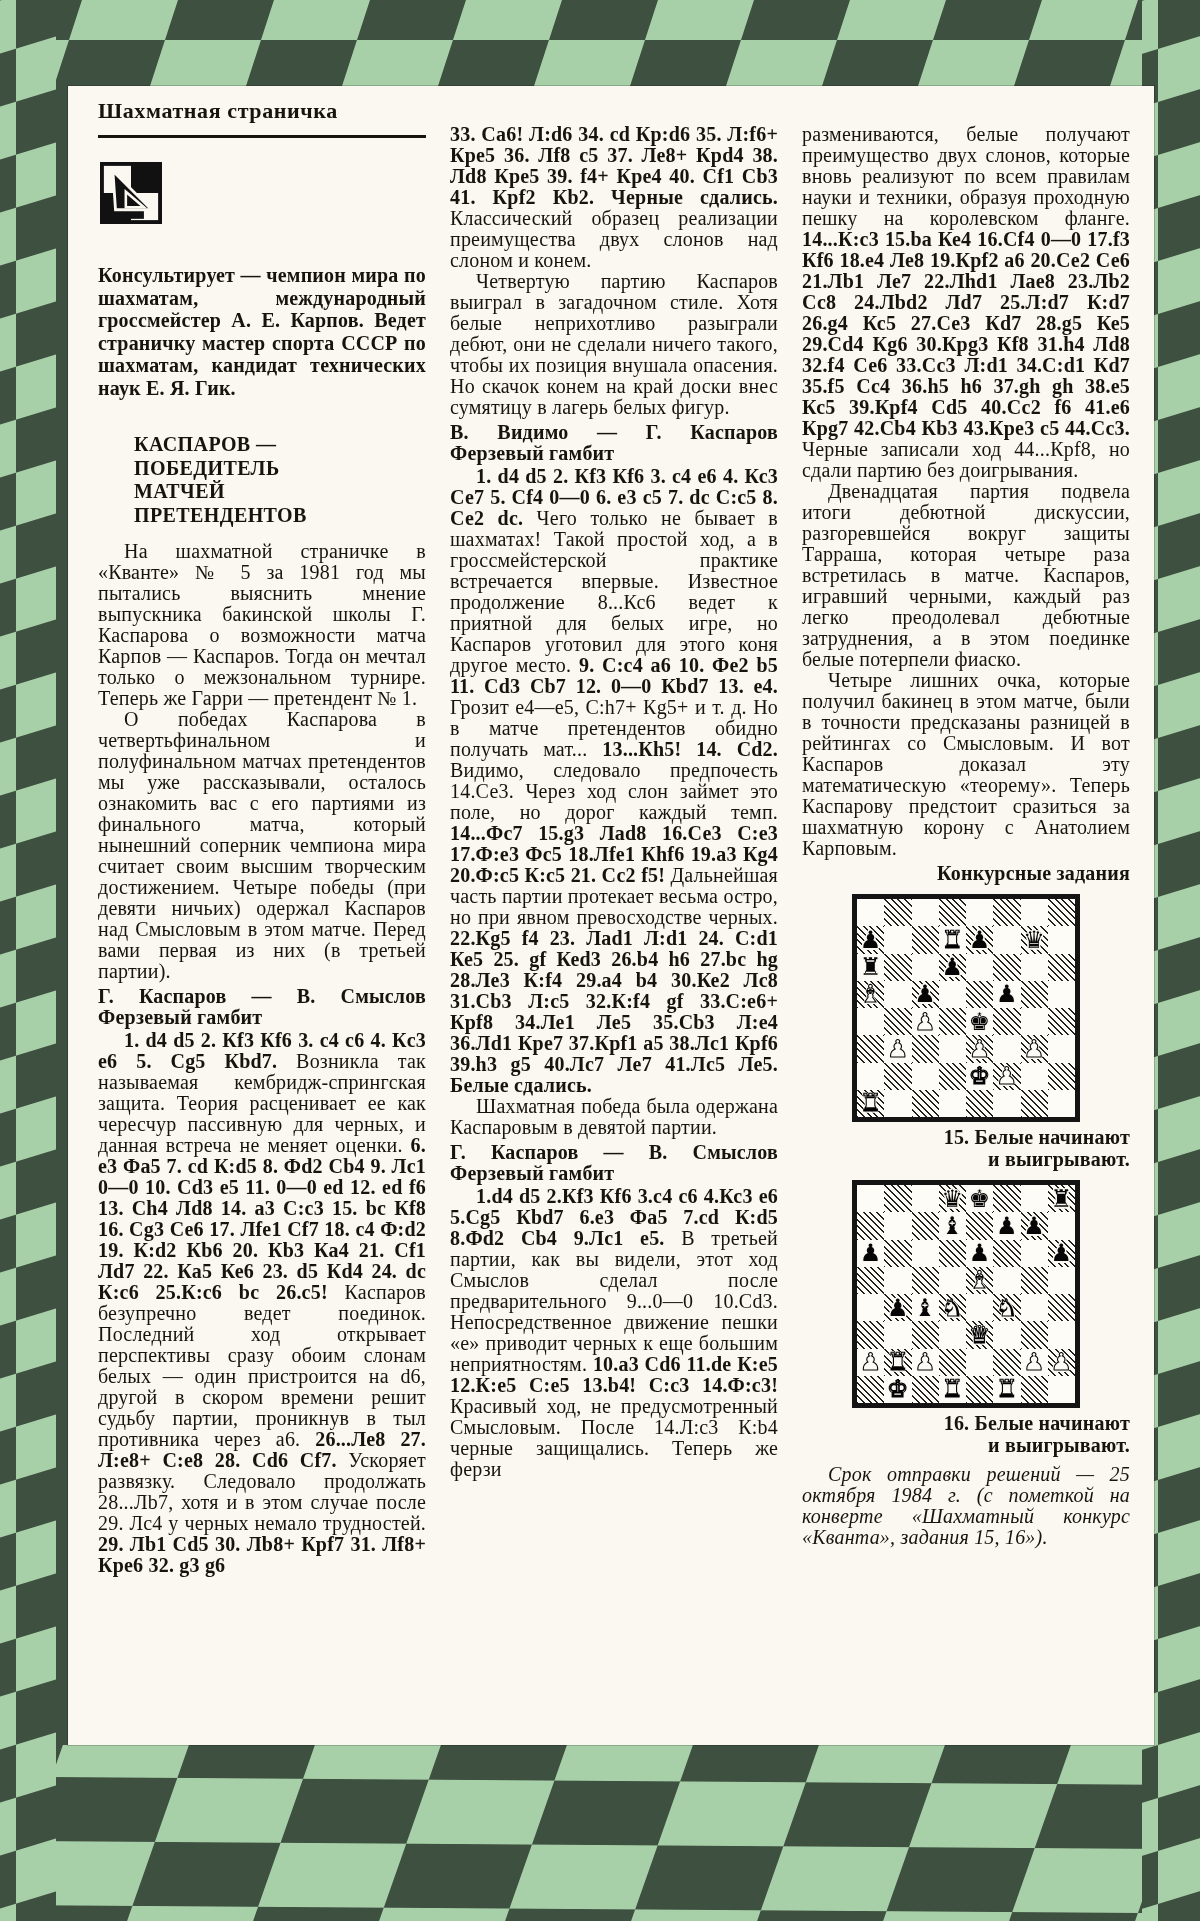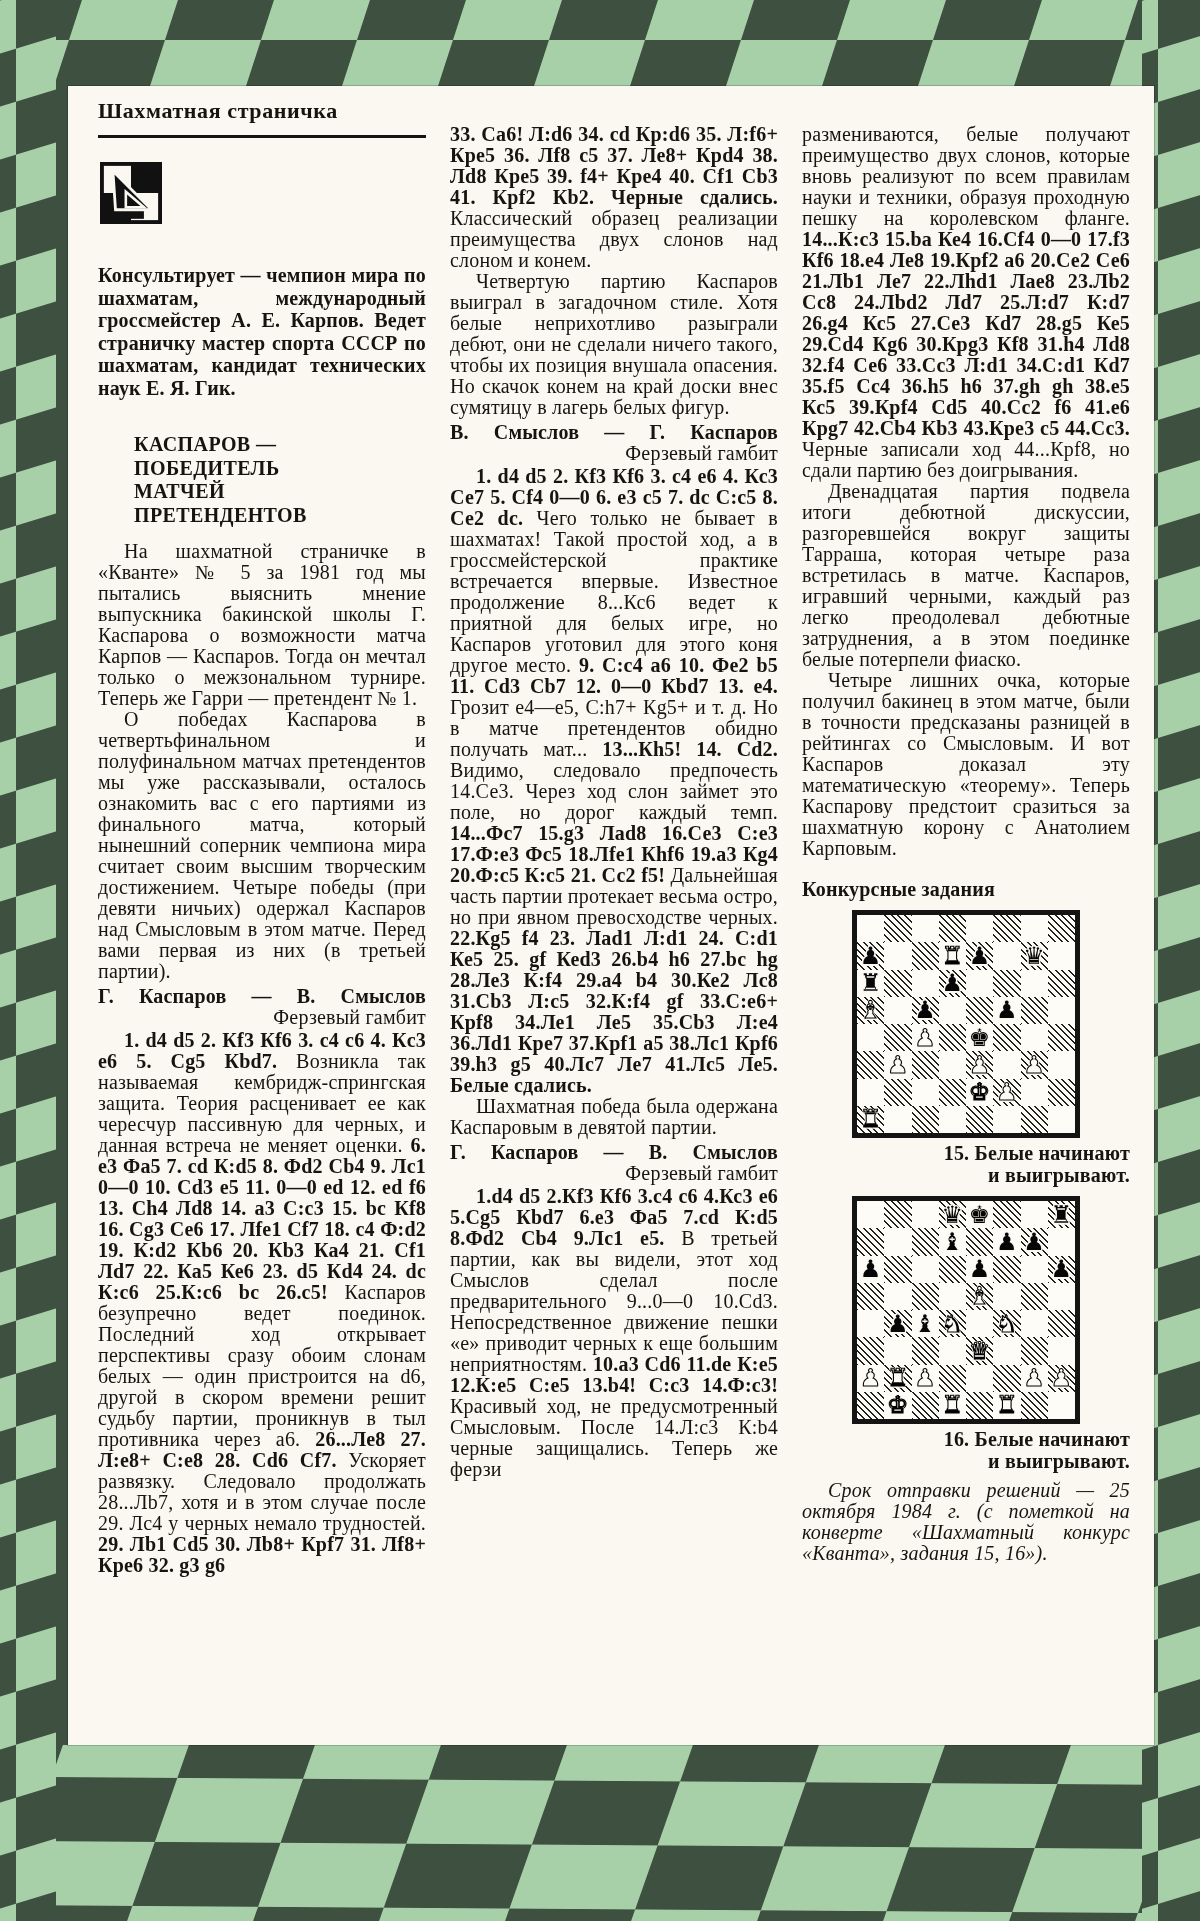--- a/index.html
+++ b/index.html
@@ -42,23 +42,23 @@
 
   .masthead{font-size:22px;font-weight:bold;margin:6px 0 0;letter-spacing:.6px;white-space:nowrap;}
   .rule{height:3px;background:var(--ink);margin:14px 0 24px;}
   .logo{width:62px;height:62px;display:block;margin:2px 0 40px 2px;}
   .intro{font-weight:bold;margin:0 0 34px;line-height:22.5px;}
   .art-title{font-size:20px;line-height:23.5px;font-weight:bold;margin:0 0 14px 36px;white-space:pre-line;letter-spacing:.4px;}
   p.body{margin:0;}
   .ind{text-indent:26px;}
   .game-head{font-weight:bold;margin:4px 0 2px;}
   .players{text-align:justify;text-align-last:justify;}
-  .opening{text-align:right;font-weight:normal;}
+  .opening{text-align:left;font-weight:bold;}
   .m{font-weight:bold;}
-  .contest{font-weight:bold;text-align:left;margin:20px 0 2px;}
+  .contest{font-weight:bold;text-align:right;margin:4px 0 2px;}
   .deadline{font-style:italic;text-indent:26px;margin-top:2px;}
 
   
   .diagram{margin:10px 0 0;}
   .board{
     width:228px;height:228px;border:5px solid #141414;margin:10px auto 4px;
     display:grid;grid-template-rows:repeat(8,1fr);grid-template-columns:repeat(8,1fr);
     background:#fdfcf7;
   }
   .sq{position:relative;}
@@ -107,21 +107,21 @@
       <div class="players">Г. Каспаров — В. Смыслов</div>
       <div class="opening">Ферзевый гамбит</div>
     </div>
     <p class="body ind"><span class="m">1. d4 d5 2. Кf3 Кf6 3. c4 c6 4. Кc3 e6 5. Cg5 Кbd7.</span><span class="c"> Возникла так называемая кембридж-спрингская защита. Теория расценивает ее как чересчур пассивную для черных, и данная встреча не меняет оценки. </span><span class="m">6. e3 Фа5 7. cd К:d5 8. Фd2 Cb4 9. Лс1 0—0 10. Сd3 e5 11. 0—0 ed 12. ed f6 13. Ch4 Лd8 14. a3 С:с3 15. bc Кf8 16. Cg3 Се6 17. Лfe1 Cf7 18. c4 Ф:d2 19. К:d2 Кb6 20. Кb3 Ка4 21. Cf1 Лd7 22. Ка5 Ке6 23. d5 Кd4 24. dc К:с6 25.К:с6 bc 26.c5!</span><span class="c"> Каспаров безупречно ведет поединок. Последний ход открывает перспективы сразу обоим слонам белых — один пристроится на d6, другой в скором времени решит судьбу партии, проникнув в тыл противника через а6. </span><span class="m">26...Ле8 27. Л:е8+ С:е8 28. Сd6 Сf7.</span><span class="c"> Ускоряет развязку. Следовало продолжать 28...Лb7, хотя и в этом случае после 29. Лс4 у черных немало трудностей. </span><span class="m">29. Лb1 Сd5 30. Лb8+ Кpf7 31. Лf8+ Кре6 32. g3 g6</span></p>
   </div>
 
   <div class="col col2">
     <p class="body"><span class="m">33. Са6! Л:d6 34. cd Кр:d6 35. Л:f6+ Кре5 36. Лf8 с5 37. Ле8+ Кpd4 38. Лd8 Кре5 39. f4+ Кре4 40. Сf1 Сb3 41. Кpf2 Кb2. Черные сдались.</span><span class="c"> Классический образец реализации преимущества двух слонов над слоном и конем.</span></p>
     <p class="body ind">Четвертую партию Каспаров выиграл в загадочном стиле. Хотя белые неприхотливо разыграли дебют, они не сделали ничего такого, чтобы их позиция внушала опасения. Но скачок конем на край доски внес сумятицу в лагерь белых фигур.</p>
     <div class="game-head">
-      <div class="players">В. Смыслов — Г. Каспаров</div>
+      <div class="players">В. Видимо — Г. Каспаров</div>
       <div class="opening">Ферзевый гамбит</div>
     </div>
     <p class="body ind"><span class="m">1. d4 d5 2. Кf3 Кf6 3. c4 e6 4. Кс3 Се7 5. Сf4 0—0 6. е3 с5 7. dc С:с5 8. Се2 dc.</span><span class="c"> Чего только не бывает в шахматах! Такой простой ход, а в гроссмейстерской практике встречается впервые. Известное продолжение 8...Кс6 ведет к приятной для белых игре, но Каспаров уготовил для этого коня другое место. </span><span class="m">9. С:с4 а6 10. Фе2 b5 11. Сd3 Сb7 12. 0—0 Кbd7 13. е4.</span><span class="c"> Грозит е4—е5, С:h7+ Кg5+ и т. д. Но в матче претендентов обидно получать мат... </span><span class="m">13...Кh5! 14. Сd2.</span><span class="c"> Видимо, следовало предпочесть 14.Се3. Через ход слон займет это поле, но дорог каждый темп. </span><span class="m">14...Фс7 15.g3 Лаd8 16.Се3 С:е3 17.Ф:е3 Фс5 18.Лfе1 Кhf6 19.а3 Кg4 20.Ф:с5 К:с5 21. Сс2 f5!</span><span class="c"> Дальнейшая часть партии протекает весьма остро, но при явном превосходстве черных. </span><span class="m">22.Кg5 f4 23. Лаd1 Л:d1 24. С:d1 Ке5 25. gf Кеd3 26.b4 h6 27.bс hg 28.Ле3 К:f4 29.а4 b4 30.Ке2 Лс8 31.Сb3 Л:с5 32.К:f4 gf 33.С:е6+ Кpf8 34.Ле1 Ле5 35.Сb3 Л:е4 36.Лd1 Кре7 37.Кpf1 а5 38.Лс1 Кpf6 39.h3 g5 40.Лс7 Ле7 41.Лс5 Ле5. Белые сдались.</span></p>
     <p class="body ind">Шахматная победа была одержана Каспаровым в девятой партии.</p>
     <div class="game-head">
       <div class="players">Г. Каспаров — В. Смыслов</div>
       <div class="opening">Ферзевый гамбит</div>
     </div>
     <p class="body ind"><span class="m">1.d4 d5 2.Кf3 Кf6 3.с4 с6 4.Кс3 е6 5.Сg5 Кbd7 6.е3 Фа5 7.сd К:d5 8.Фd2 Сb4 9.Лс1 е5.</span><span class="c"> В третьей партии, как вы видели, этот ход Смыслов сделал после предварительного 9...0—0 10.Сd3. Непосредственное движение пешки «е» приводит черных к еще большим неприятностям. </span><span class="m">10.а3 Сd6 11.dе К:е5 12.К:е5 С:е5 13.b4! С:с3 14.Ф:с3!</span><span class="c"> Красивый ход, не предусмотренный Смысловым. После 14.Л:с3 К:b4 черные защищались. Теперь же ферзи</span></p>
   </div>

